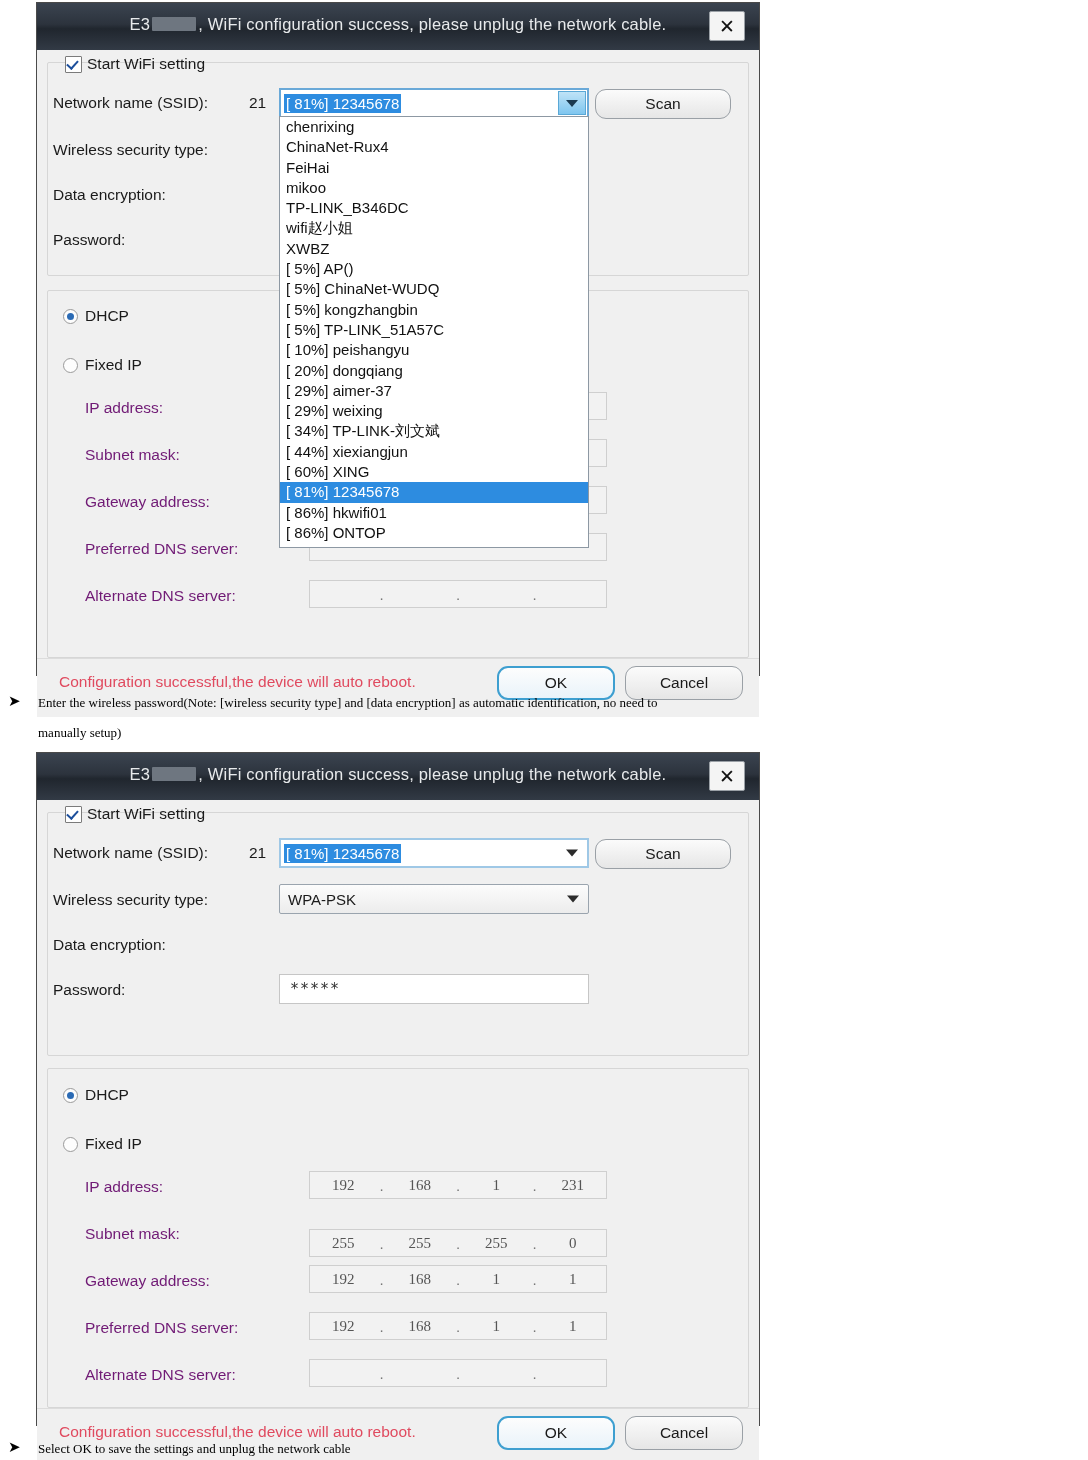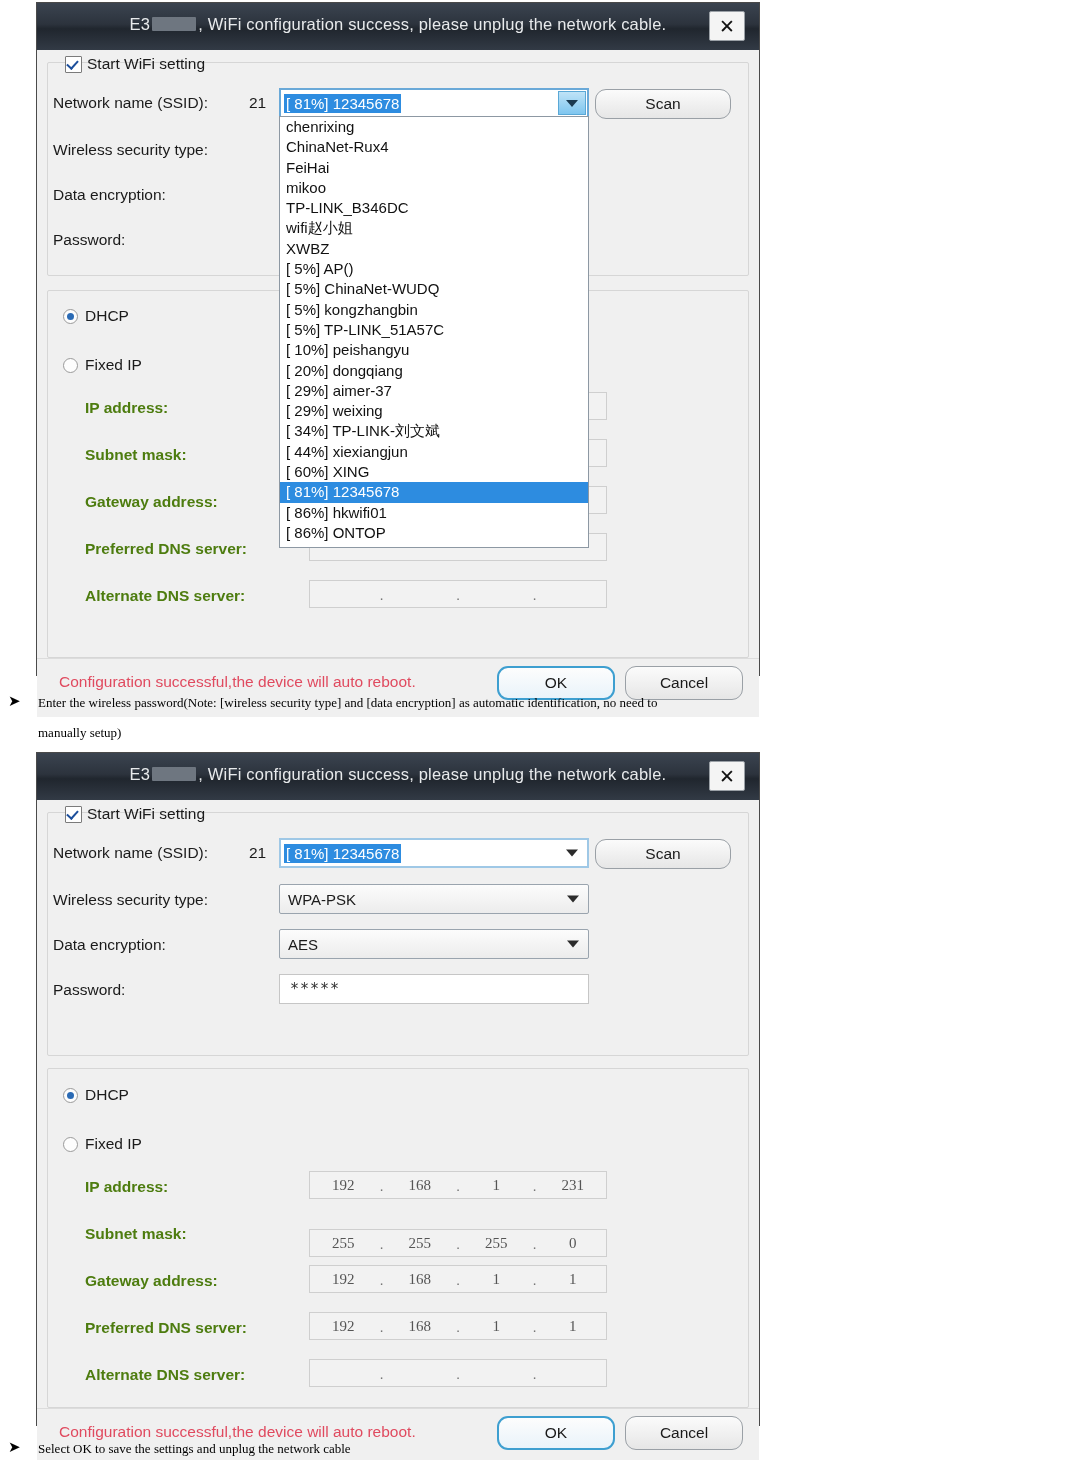--- a/index.html
+++ b/index.html
@@ -22,21 +22,21 @@
   .closebtn{position:absolute;right:14px;top:8px;width:34px;height:28px;background:#f4f4f4;
             border:1px solid #9aa0a6;border-radius:2px;display:flex;align-items:center;justify-content:center;
             font-family:"DejaVu Sans",sans-serif;font-weight:bold;font-size:19px;color:#111;line-height:1;}
 
   .body-area{position:relative;background:#f0f0f0;padding:0;}
 
   
   .panel{position:absolute;background:#f0f0f0;border:1px solid #d6d6d6;border-radius:2px;}
 
   .lbl{position:absolute;font-family:"Liberation Sans",sans-serif;font-size:15.5px;color:#1a1a1a;white-space:nowrap;}
-  .lbl.dim{color:#4d7c0f;font-weight:bold;}
+  .lbl.dim{color:#701a75;}
 
   
   .cbox{position:absolute;width:15px;height:15px;background:#fff;border:1px solid #7b7b7b;border-radius:1px;}
   .cbox:after{content:"";position:absolute;left:3px;top:1px;width:5px;height:9px;
               border:solid #1c4f9c;border-width:0 2px 2px 0;transform:rotate(42deg);}
 
   
   .radio{position:absolute;width:15px;height:15px;border-radius:50%;background:#fdfdfd;
          border:1px solid #9a9a9a;box-sizing:border-box;}
   .radio.on:after{content:"";position:absolute;left:3px;top:3px;width:7px;height:7px;border-radius:50%;background:#2b6bb5;}
@@ -202,24 +202,20 @@
 
     <div class="btn" style="left:558px;top:39px;width:136px;height:30px;">Scan</div>
 
     <div class="lbl" style="left:16px;top:91px;">Wireless security type:</div>
     <div class="combo" style="left:242px;top:84px;width:310px;height:30px;">
       <div class="combo-text">WPA-PSK</div>
       <div class="arrow"></div>
     </div>
 
     <div class="lbl" style="left:16px;top:136px;">Data encryption:</div>
-    <div class="combo" style="left:242px;top:129px;width:310px;height:30px;">
-      <div class="combo-text">AES</div>
-      <div class="arrow"></div>
-    </div>
 
     <div class="lbl" style="left:16px;top:181px;">Password:</div>
     <div class="inputbox" style="left:242px;top:174px;width:310px;height:30px;border:1px solid #c6c6c6;">
       <div class="pw-text">*****</div>
     </div>
 
     <div class="panel" style="left:10px;top:268px;width:700px;height:338px;"></div>
 
     <div class="radio on" style="left:26px;top:288px;"></div>
     <div class="lbl" style="left:48px;top:286px;">DHCP</div>

